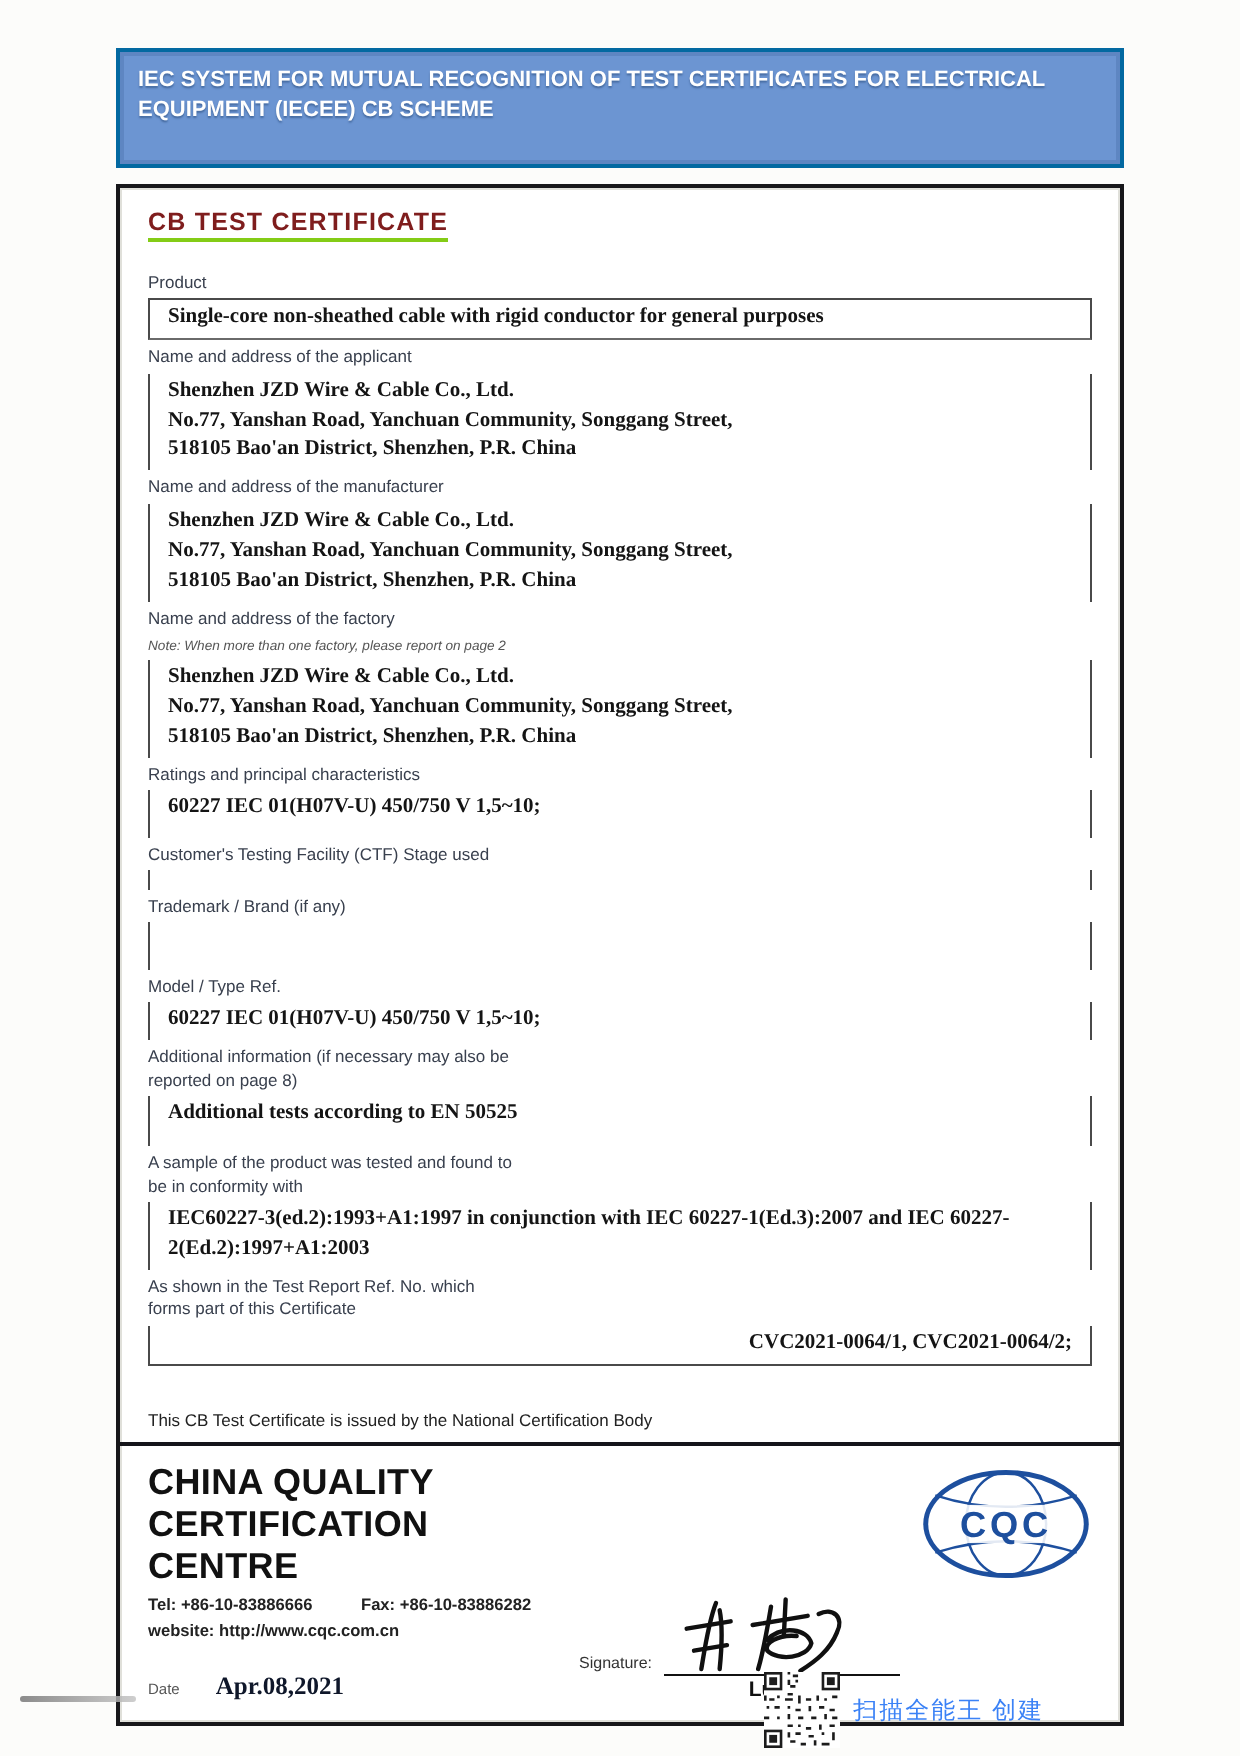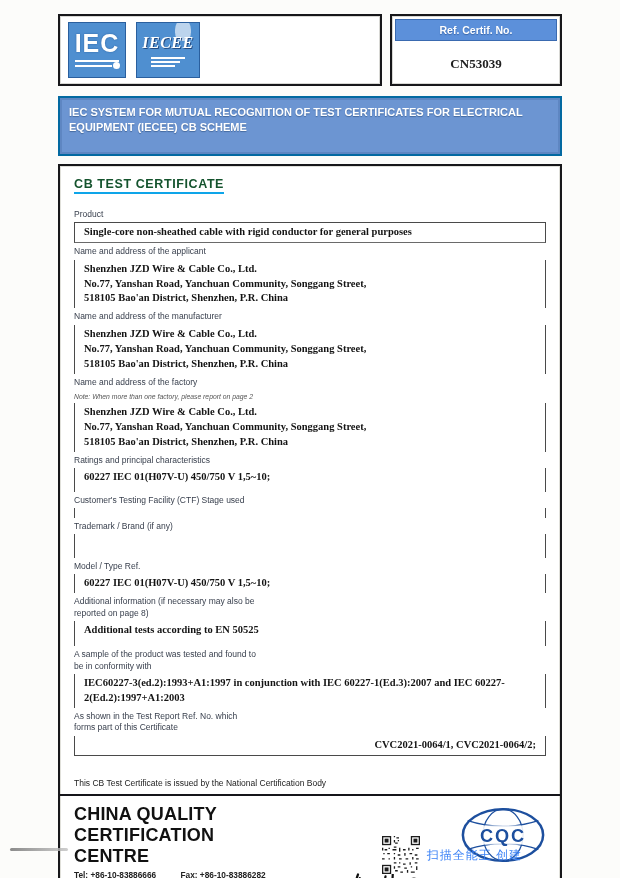--- a/index.html
+++ b/index.html
@@ -56,22 +56,22 @@
     box-shadow:inset 0 0 0 2px #5e86c2;
   }
 
   
   .body-box{
     margin-top:8px;border:2.5px solid #17171a;background:#fff;
     padding:8px 14px 10px 14px;min-height:632px;box-sizing:border-box;
     box-shadow:inset 0 0 0 1px #e0e0da;
   }
   .cert-title{
-    display:inline-block;color:#14532d;font-weight:bold;font-size:12.5px;
-    letter-spacing:.6px;border-bottom:2px solid #0ea5e9;padding-bottom:1px;margin-bottom:12px;
+    display:inline-block;color:#7f1d1d;font-weight:bold;font-size:12.5px;
+    letter-spacing:.6px;border-bottom:2px solid #84cc16;padding-bottom:1px;margin-bottom:12px;
   }
   .rows{width:100%;}
   .row{display:flex;flex-direction:column;}
   .lbl{width:198px;padding:3px 12px 2px 0;font-size:8.5px;color:#39404e;line-height:1.35;box-sizing:border-box;}
   .note{font-size:6.8px;font-style:italic;color:#555;margin-top:4px;}
   .val{
     flex:1;border-left:1.3px solid #4a4a4a;border-right:1.3px solid #4a4a4a;
     padding:2px 9px;font-family:"Liberation Serif",serif;font-size:10.5px;font-weight:bold;
     color:#141414;line-height:1.42;white-space:pre-line;box-sizing:border-box;
   }
@@ -106,45 +106,20 @@
     background:linear-gradient(to right,#6f6f6f,#c2c2c2);border-radius:2px;opacity:.8;}
   .watermark{position:absolute;right:98px;bottom:4px;display:flex;align-items:center;gap:7px;}
   .wm-text{font-family:Liberation Sans, sans-serif;font-size:12px;color:#3b82f6;letter-spacing:1px;}
 </style>
 </head>
 <body>
 
 <div class="page">
   <div class="content">
 
-    <div class="hdr">
-      <div class="logo-box">
-        <div class="sq">
-          <div class="iec-text">IEC</div>
-          <div class="iec-lines">
-            <span class="b1"></span>
-              <span class="b2"></span>
-              <span class="dot"></span>
-          </div>
-        </div>
-        <div class="sq iecee-sq">
-          <div class="bulb"></div>
-          <div class="iecee-text">IECEE</div>
-          <div class="iecee-lines">
-              <div></div>
-              <div></div>
-              <div></div>
-            </div>
-        </div>
-      </div>
-      <div class="ref-box">
-        <div class="ref-head">Ref. Certif. No.</div>
-        <div class="ref-val">CN53039</div>
-      </div>
-    </div>
 
     <div class="banner">IEC SYSTEM FOR MUTUAL RECOGNITION OF TEST CERTIFICATES FOR ELECTRICAL EQUIPMENT (IECEE) CB SCHEME</div>
 
     <div class="body-box">
       <div class="cert-title">CB TEST CERTIFICATE</div>
 
       <div class="rows">
         <div class="row first r0 sep">
           <div class="lbl">Product</div>
           <div class="val">Single-core non-sheathed cable with rigid conductor for general purposes</div>

